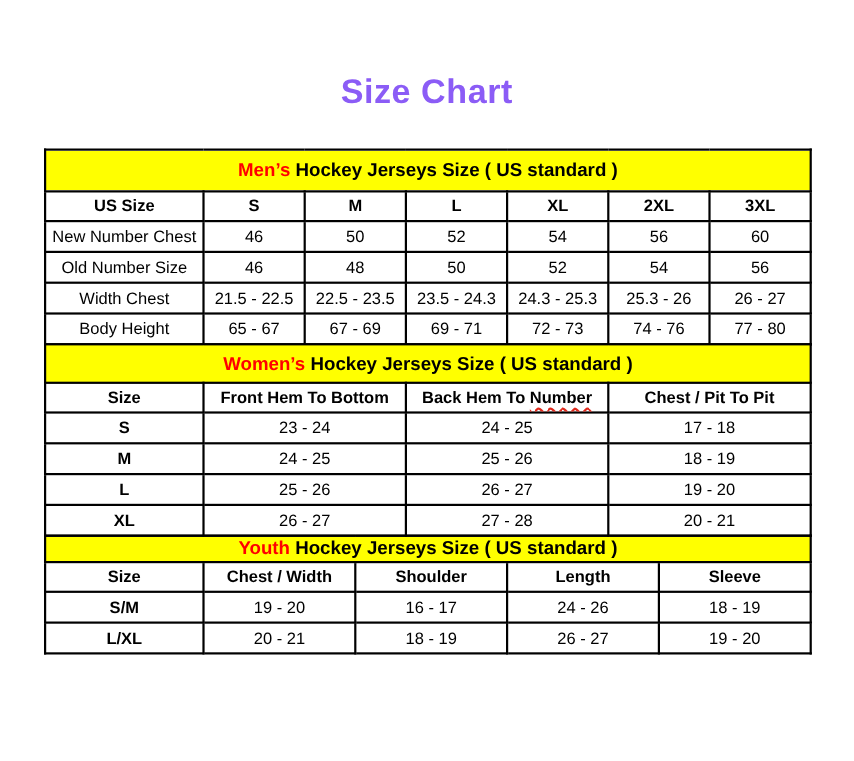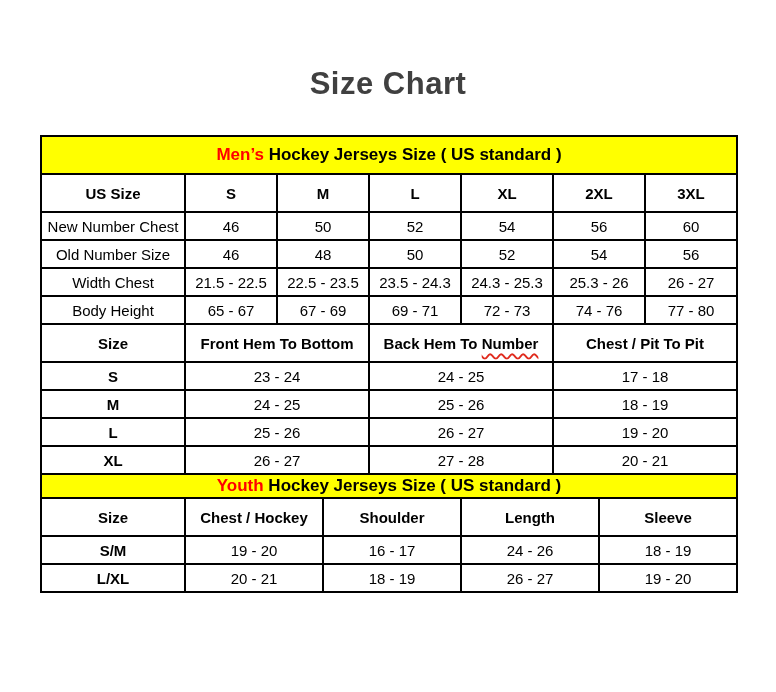--- a/index.html
+++ b/index.html
@@ -11,21 +11,21 @@
     overflow: hidden;
   }
   .canvas { width: 776px; height: 692px; position: relative; background: #fff; }
 
   .page-title {
     position: absolute;
     top: 66px; left: 0; width: 776px;
     text-align: center;
     font-size: 31px;
     font-weight: bold;
-    color: #404040;
+    color: #8b5cf6;
     letter-spacing: 0.5px;
   }
 
   .tables { position: absolute; top: 135px; left: 40px; width: 696px; }
 
   table {
     border-collapse: collapse;
     table-layout: fixed;
     width: 696px;
   }
@@ -46,21 +46,21 @@
     background: #ffff00;
     font-weight: bold;
     font-size: 17px;
   }
   tr.band-men td   { height: 38px; }
   tr.band-women td { height: 35px; }
   tr.band-youth td { height: 14px; }
   .band-highlight { color: #ff0000; }
   .band-rest { color: #000000; }
 
-  tr.head-row th { height: 38px; }
+  tr.head-row th { height: 27px; }
   tr.data-row td { height: 28px; }
   td.row-label-bold { font-weight: bold; }
 
   .squiggle {
     text-decoration-line: underline;
     text-decoration-style: wavy;
     text-decoration-color: #e02a1d;
     text-decoration-thickness: 1.5px;
     text-underline-offset: 4px;
   }
@@ -143,20 +143,23 @@
     </table>
 
     <table>
       <colgroup>
         <col class="c-label">
           <col class="c-women">
           <col class="c-women">
           <col class="c-women">
       </colgroup>
       <tbody>
+        <tr class="band band-women">
+          <td colspan="4"><span class="band-highlight">Women’s</span> <span class="band-rest">Hockey Jerseys Size ( US standard )</span></td>
+        </tr>
         <tr class="head-row">
           <th>Size</th>
           <th>Front Hem To Bottom</th>
           <th><span>Back Hem To</span> <span class="squiggle">Number</span></th>
           <th>Chest / Pit To Pit</th>
         </tr>
         <tr class="data-row">
           <td class="row-label-bold">S</td>
           <td>23 - 24</td>
           <td>24 - 25</td>
@@ -190,21 +193,21 @@
           <col class="c-youth">
           <col class="c-youth">
           <col class="c-youth">
       </colgroup>
       <tbody>
         <tr class="band band-youth">
           <td colspan="5"><span class="band-highlight">Youth</span> <span class="band-rest">Hockey Jerseys Size ( US standard )</span></td>
         </tr>
         <tr class="head-row">
           <th>Size</th>
-          <th>Chest / Hockey</th>
+          <th>Chest / Width</th>
           <th>Shoulder</th>
           <th>Length</th>
           <th>Sleeve</th>
         </tr>
         <tr class="data-row">
           <td class="row-label-bold">S/M</td>
           <td>19 - 20</td>
           <td>16 - 17</td>
           <td>24 - 26</td>
           <td>18 - 19</td>

